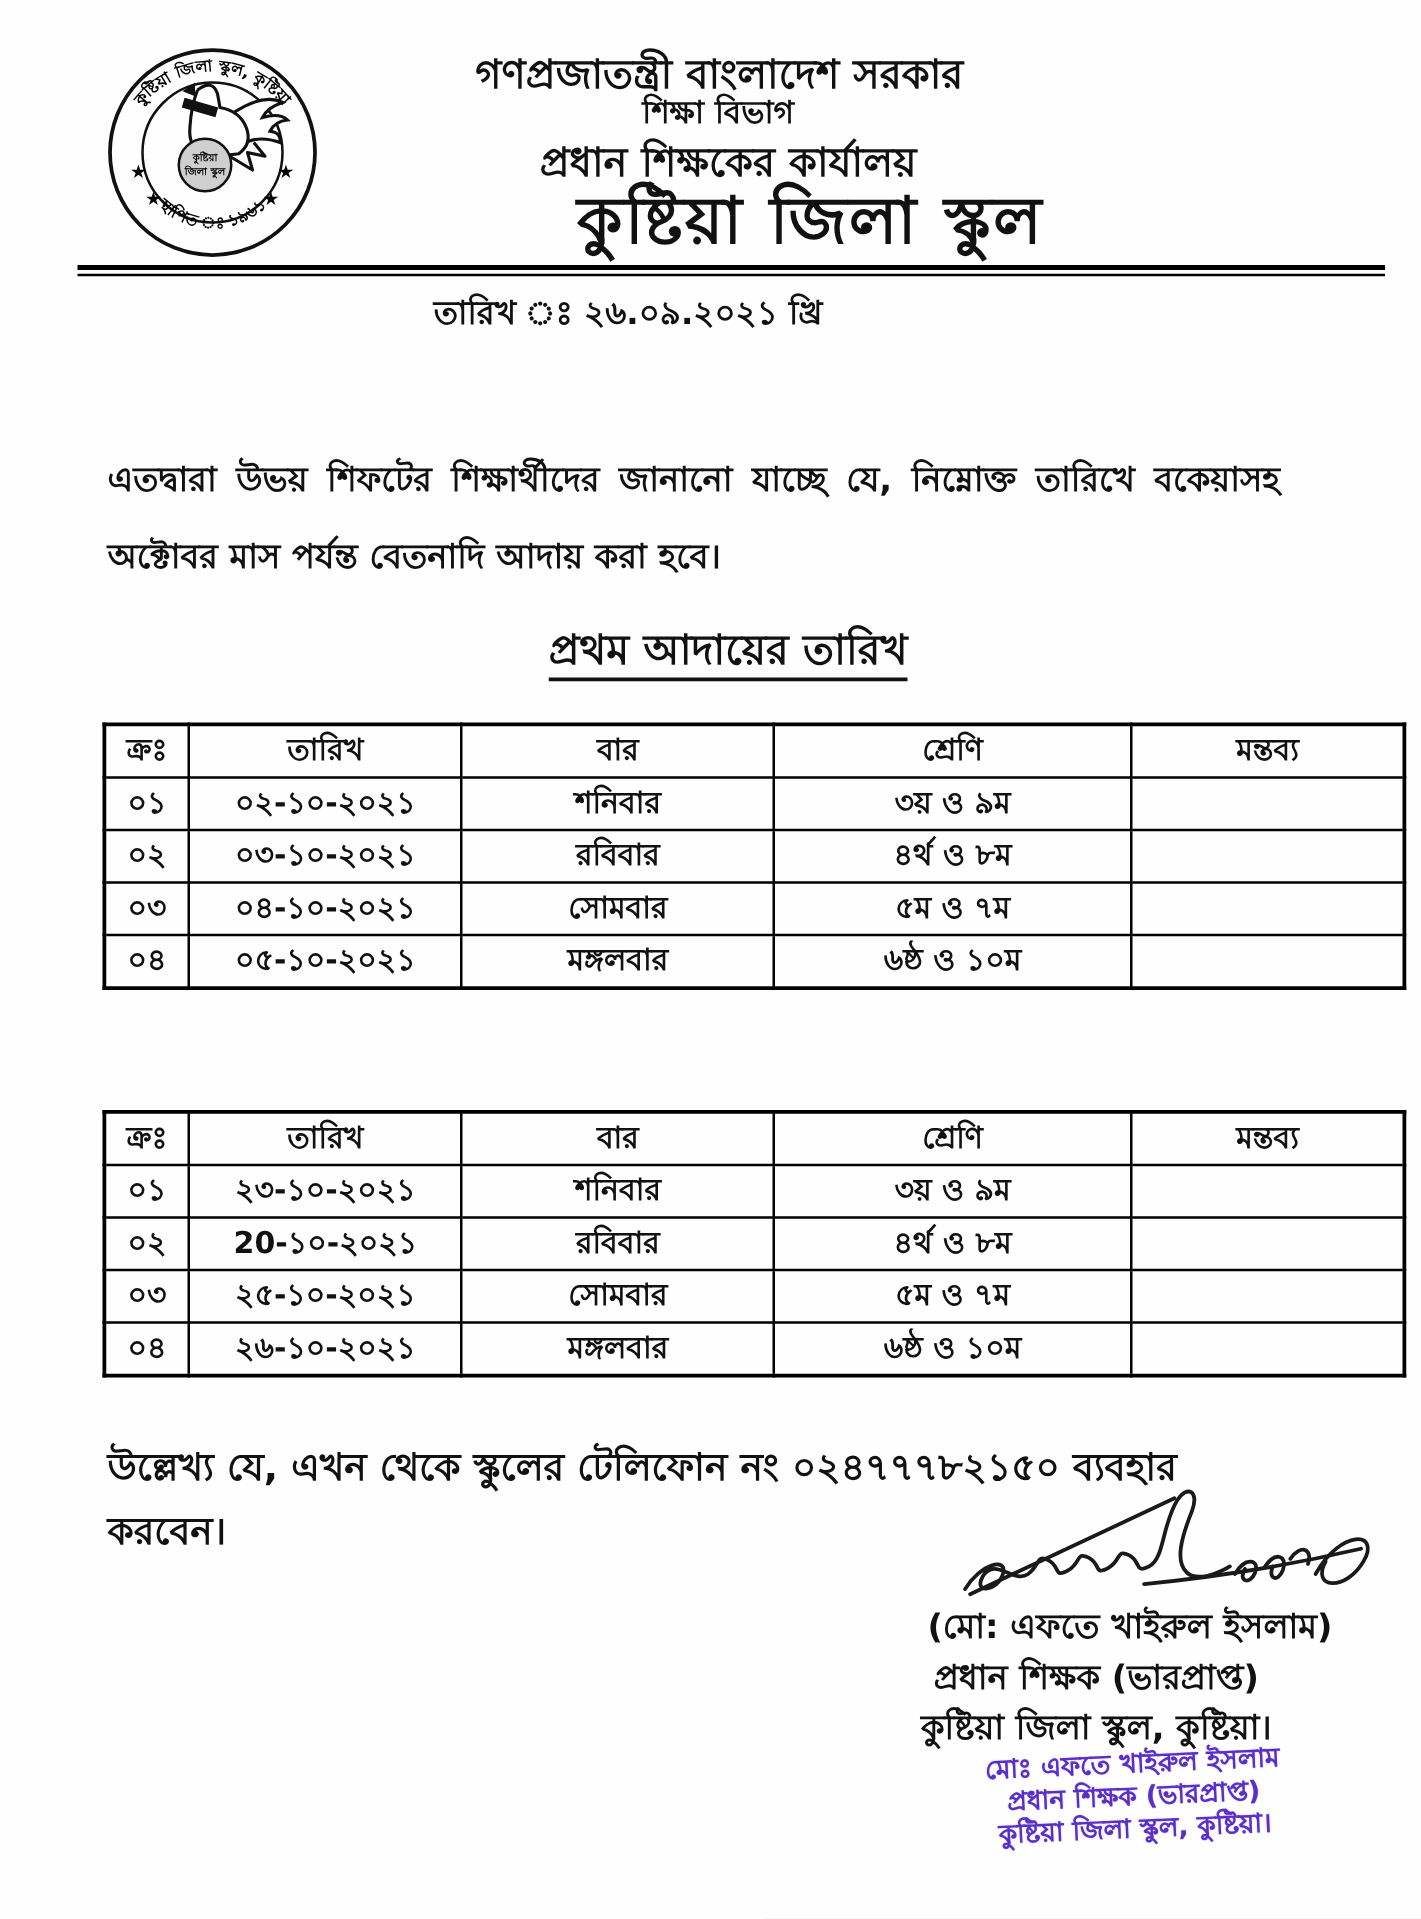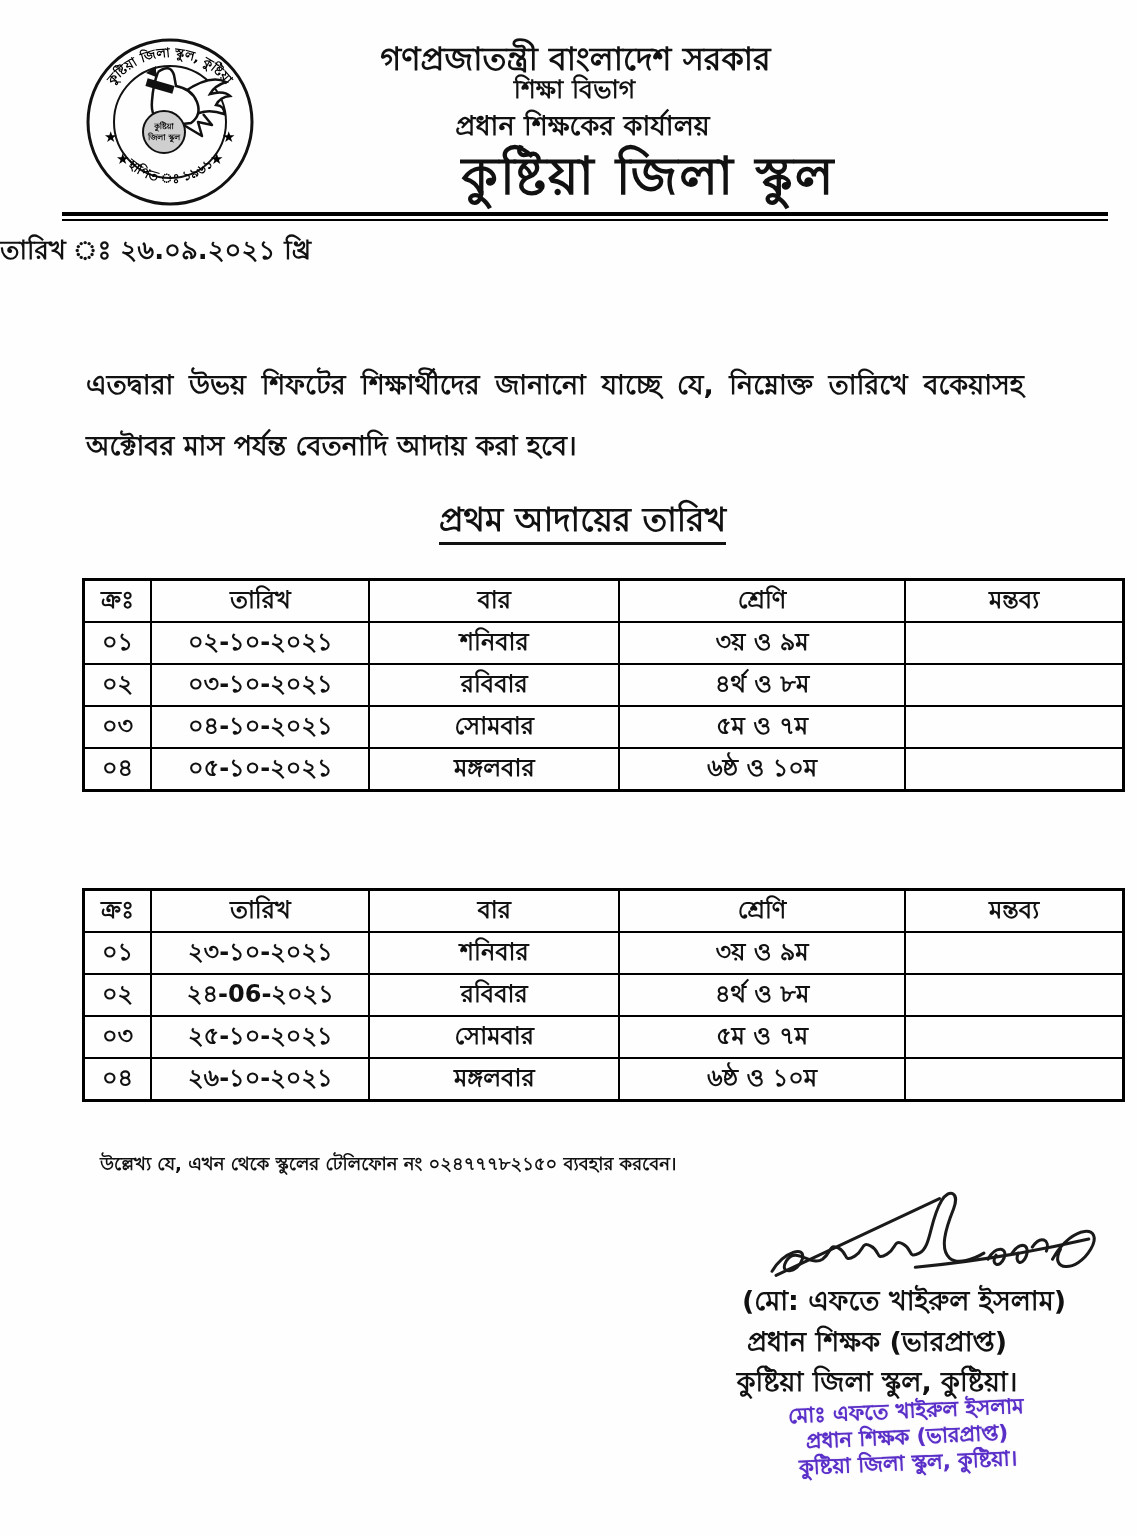--- a/index.html
+++ b/index.html
@@ -12,31 +12,31 @@
     font-family:"DejaVu Sans","Liberation Sans",sans-serif;
     color:#111;
     overflow:hidden;
   }
   .abs { position:absolute; }
   .center-row { left:0; width:1137px; text-align:center; }
 
   
   .hdr-line1 { top:34px;  font-size:32px; font-weight:700; padding-left:14px; }
   .hdr-line2 { top:70px;  font-size:25px; font-weight:700; padding-left:12px; }
-  .hdr-line3 { top:105px; font-size:27px; font-weight:700; padding-left:28px; }
+  .hdr-line3 { top:105px; font-size:32px; font-weight:700; padding-left:28px; }
   .hdr-title { top:136px; font-size:52px; font-weight:900; letter-spacing:2px; padding-left:160px; }
 
   .logo { top:36px; left:84px; width:172px; height:172px; }
 
   .rule {
     top:212px; left:62px; width:1046px; height:9px;
     border-top:4px solid #000; border-bottom:2px solid #000;
   }
 
-  .date-line { top:230px; left:0; width:1137px; text-align:left; padding-right:132px;
+  .date-line { top:230px; left:0; width:1137px; text-align:center; padding-right:132px;
     font-size:26px; font-weight:700; }
 
   .body-par { top:354px; left:86px; width:938px;
     font-size:27px; font-weight:600; line-height:61px; text-align:justify; }
 
   .sec-title { font-size:33px; font-weight:800; padding-left:28px; }
   .sec-title span { border-bottom:3px solid #111; padding-bottom:3px; }
   .sec1 { top:494px; }
   .sec2 { top:808px; }
 
@@ -45,21 +45,21 @@
   .t1 { top:578px; } .t2 { top:888px; }
   table.sched th, table.sched td {
     border:2px solid #000; text-align:center; vertical-align:middle;
     font-size:24px; overflow:hidden; white-space:nowrap;
   }
   table.sched { border:3px solid #000; }
   table.sched th { height:42px; font-weight:700; }
   table.sched td { height:38px; font-weight:600;margin-top:20px; }
   .c0{width:6.5%;} .c1{width:21%;} .c2{width:24%;} .c3{width:27.5%;} .c4{width:21%;}
 
-  .note-line { top:1150px; left:100px; width:960px; font-size:18px; font-weight:600; }
+  .note-line { top:1150px; left:86px; width:960px; font-size:30px; font-weight:600; }
 
   .sig-svg { top:1186px; left:766px; width:348px; height:102px; }
   .sig-name { top:1280px; left:688px; width:378px; text-align:right; font-size:27px; font-weight:700; }
   .sig-title{ top:1321px; left:688px; width:378px; text-align:center; font-size:27px; font-weight:700; }
   .sig-org  { top:1361px; left:688px; width:378px; text-align:center; font-size:27px; font-weight:700; }
 
   .stamp {
     top:1398px; left:740px; width:334px; text-align:center;
     color:#5a2fc8; font-weight:800; font-size:21px; line-height:26px;
     transform:rotate(-2.5deg);
@@ -186,21 +186,21 @@
     </tr>
     <tr>
       <td>০১</td>
       <td>২৩-১০-২০২১</td>
       <td>শনিবার</td>
       <td>৩য় ও ৯ম</td>
       <td></td>
     </tr>
     <tr>
       <td>০২</td>
-      <td>২৪-06-২০২১</td>
+      <td>20-১০-২০২১</td>
       <td>রবিবার</td>
       <td>৪র্থ ও ৮ম</td>
       <td></td>
     </tr>
     <tr>
       <td>০৩</td>
       <td>২৫-১০-২০২১</td>
       <td>সোমবার</td>
       <td>৫ম ও ৭ম</td>
       <td></td>

